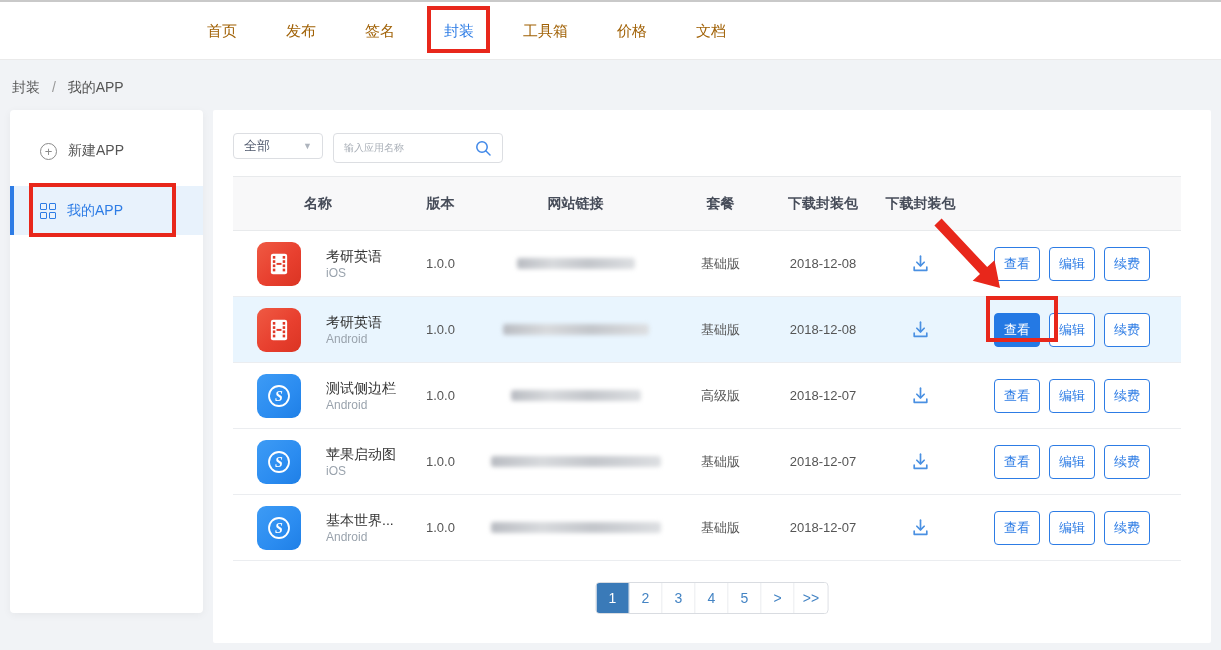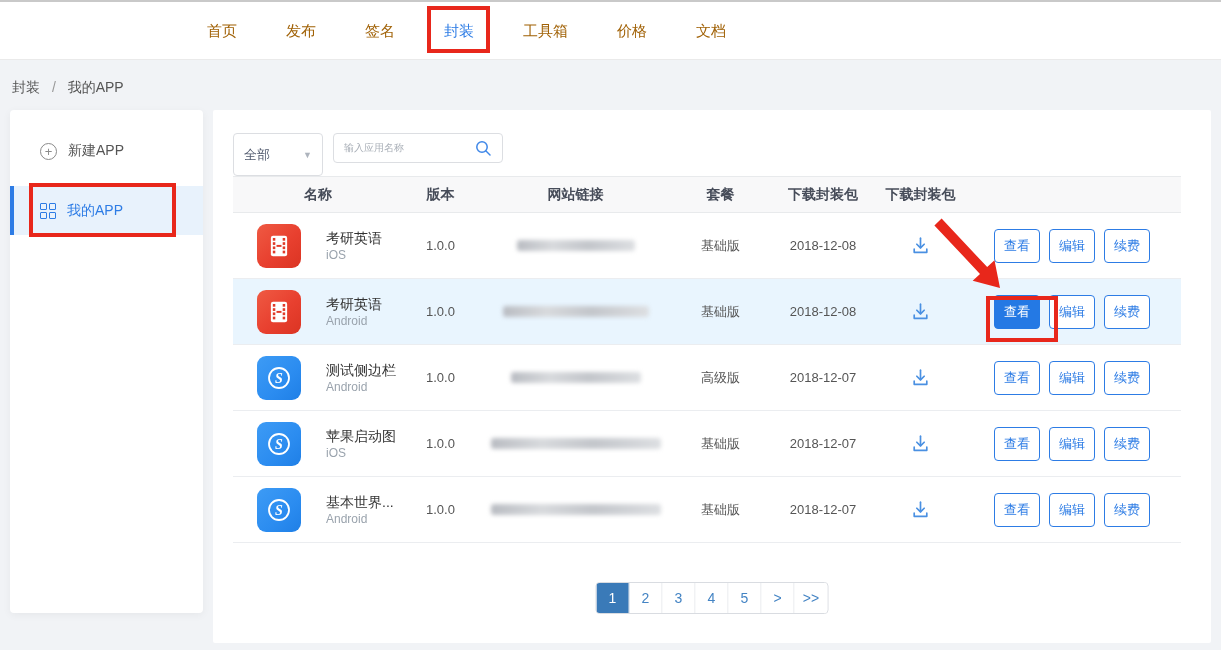--- a/index.html
+++ b/index.html
@@ -49,39 +49,39 @@
   }
   .grid-icon { display:inline-grid; grid-template-columns:7px 7px; grid-template-rows:7px 7px; gap:2px; }
   .grid-icon i { border:1.5px solid #2d7ce5; border-radius:1px; }
   
   .main {
     position:absolute; left:213px; top:110px; width:998px; height:533px;
     background:#fff; border-radius:2px;
   }
   .toolbar { position:absolute; left:20px; top:23px; display:flex; gap:10px; }
   .dropdown {
-    width:90px; height:43px; border:1px solid #dcdee2; border-radius:4px;
+    width:90px; height:26px; border:1px solid #dcdee2; border-radius:4px;
     display:flex; align-items:center; justify-content:space-between;
     padding:0 10px; font-size:13px; color:#515a6e; background:#fff; cursor:pointer;
   }
   .caret { font-size:9px; color:#aeb4bd; }
   .searchbox {
     width:170px; height:30px; border:1px solid #dcdee2; border-radius:4px;
     display:flex; align-items:center; justify-content:space-between;
     padding:0 10px; background:#fff;
   }
   .searchbox input {
     border:none; outline:none; width:118px; font-size:10px; color:#0c4a6e;
     font-family:Liberation Mono, monospace;
   }
   .searchbox input::placeholder { color:#aab0b8; }
   
   .table { position:absolute; left:20px; top:66px; width:948px; }
   .thead {
-    display:flex; height:37px; 
+    display:flex; height:55px; 
     background:#f8f8f9; border-top:1px solid #e8eaec; border-bottom:1px solid #e8eaec;
     font-size:14px; font-weight:bold; color:#464c59;
   }
   .tr {
     display:flex; height:66px; align-items:center;
     border-bottom:1px solid #ebedf0; font-size:13px; color:#555; background:#fff;
   }
   .tr.hl { background:#e9f5fe; }
   .c { display:flex; align-items:center; justify-content:center; text-align:center; }
   .c-name { width:170px; justify-content:flex-start; padding-left:24px; text-align:left; }

